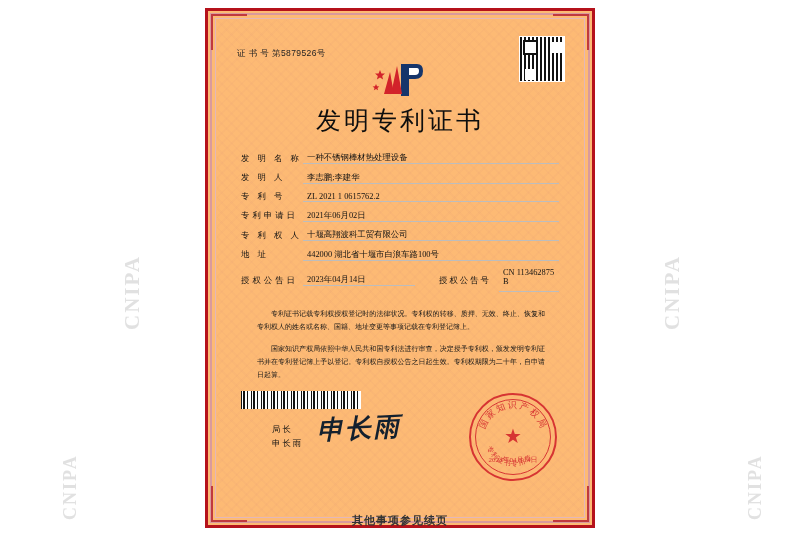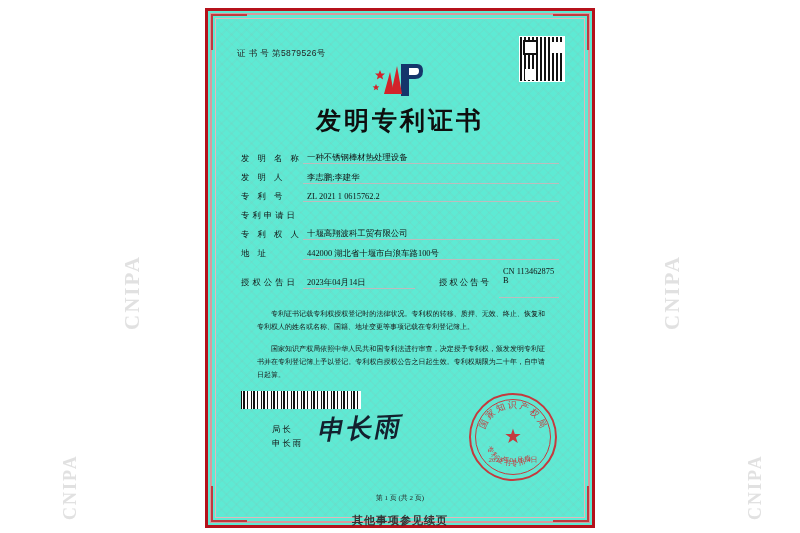--- a/index.html
+++ b/index.html
@@ -7,21 +7,21 @@
     width:800px;height:533px;overflow:hidden;
     background:#ffffff;
     font-family:"Liberation Sans", sans-serif;
   }
   .page{
     position:relative;width:800px;height:533px;background:#fff;
   }
   
   .sheet{
     position:absolute;left:205px;top:8px;width:390px;height:520px;
-    background:#5eead4;
+    background:#fdba74;
     overflow:hidden;
   }
   
   .border-outer{
     position:absolute;left:0;top:0;right:0;bottom:0;
     border:3px solid #b5121b;
     border-image:none;
     box-sizing:border-box;
   }
   .border-deco{
@@ -85,42 +85,42 @@
 
   
   .emblem{
     position:absolute;left:50%;top:52px;transform:translateX(-50%);
     width:58px;height:40px;
   }
 
   .title{
     position:absolute;left:0;right:0;top:96px;text-align:center;
     font-family:"Liberation Serif", serif;
-    font-size:25px;font-weight:bold;color:#0e0e0e;letter-spacing:3px;
+    font-size:25px;font-weight:normal;color:#0e0e0e;letter-spacing:3px;
   }
 
   
   .fields{
     position:absolute;left:36px;top:144px;width:318px;
     font-size:8.4px;color:#111;
     font-family:"Liberation Serif", serif;
   }
   .frow{
     display:flex;align-items:center;margin-bottom:7.5px;
   }
   .flabel{
     width:62px;flex:none;letter-spacing:3px;white-space:nowrap;
   }
   .fvalue{
     flex:1;border-bottom:.6px solid #bdbdbd;padding-bottom:0;
     padding-left:4px;white-space:nowrap;overflow:hidden;
   }
   .frow.dual .fvalue{flex:none;width:108px;}
   .frow.dual .flabel2{width:60px;flex:none;letter-spacing:2px;margin-left:24px;white-space:nowrap;}
-  .frow.dual .fvalue2{flex:1;border-bottom:.6px solid #bdbdbd;padding-bottom:12px;padding-left:4px;}
+  .frow.dual .fvalue2{flex:1;border-bottom:.6px solid #bdbdbd;padding-bottom:5px;padding-left:4px;}
 
   .paras{
     position:absolute;left:52px;top:300px;width:288px;
     font-size:7px;line-height:1.85;color:#161616;text-align:justify;
     font-family:"Liberation Serif", serif;
   }
   .paras p{margin:0 0 9px 0;text-indent:14px;}
 
   
   .barcode{
@@ -218,20 +218,21 @@
       <div class="frow">
         <div class="flabel">发 明 人</div>
         <div class="fvalue">李志鹏;李建华</div>
       </div>
       <div class="frow">
         <div class="flabel">专 利 号</div>
         <div class="fvalue">ZL 2021 1 0615762.2</div>
       </div>
       <div class="frow">
         <div class="flabel">专利申请日</div>
+        <div class="fvalue">2021年06月02日</div>
       </div>
       <div class="frow">
         <div class="flabel">专 利 权 人</div>
         <div class="fvalue">十堰高翔波科工贸有限公司</div>
       </div>
       <div class="frow">
         <div class="flabel">地        址</div>
         <div class="fvalue">442000 湖北省十堰市白浪车路100号</div>
       </div>
       <div class="frow dual">
@@ -266,17 +267,16 @@
           <textPath href="#arcTop" startOffset="8%">国家知识产权局</textPath>
         </text>
         <text font-size="7" fill="#d2232a" font-family="Liberation Serif, serif" letter-spacing="1">
           <textPath href="#arcBottom" startOffset="10%">专利证书专用章</textPath>
         </text>
       </svg>
       <div class="star">★</div>
       <div class="sealdate">2023年04月14日</div>
     </div>
 
-    <div class="pagenum">第 1 页 (共 2 页)</div>
   </div>
 
   <div class="footnote">其他事项参见续页</div>
 </div>
 
 </body></html>

